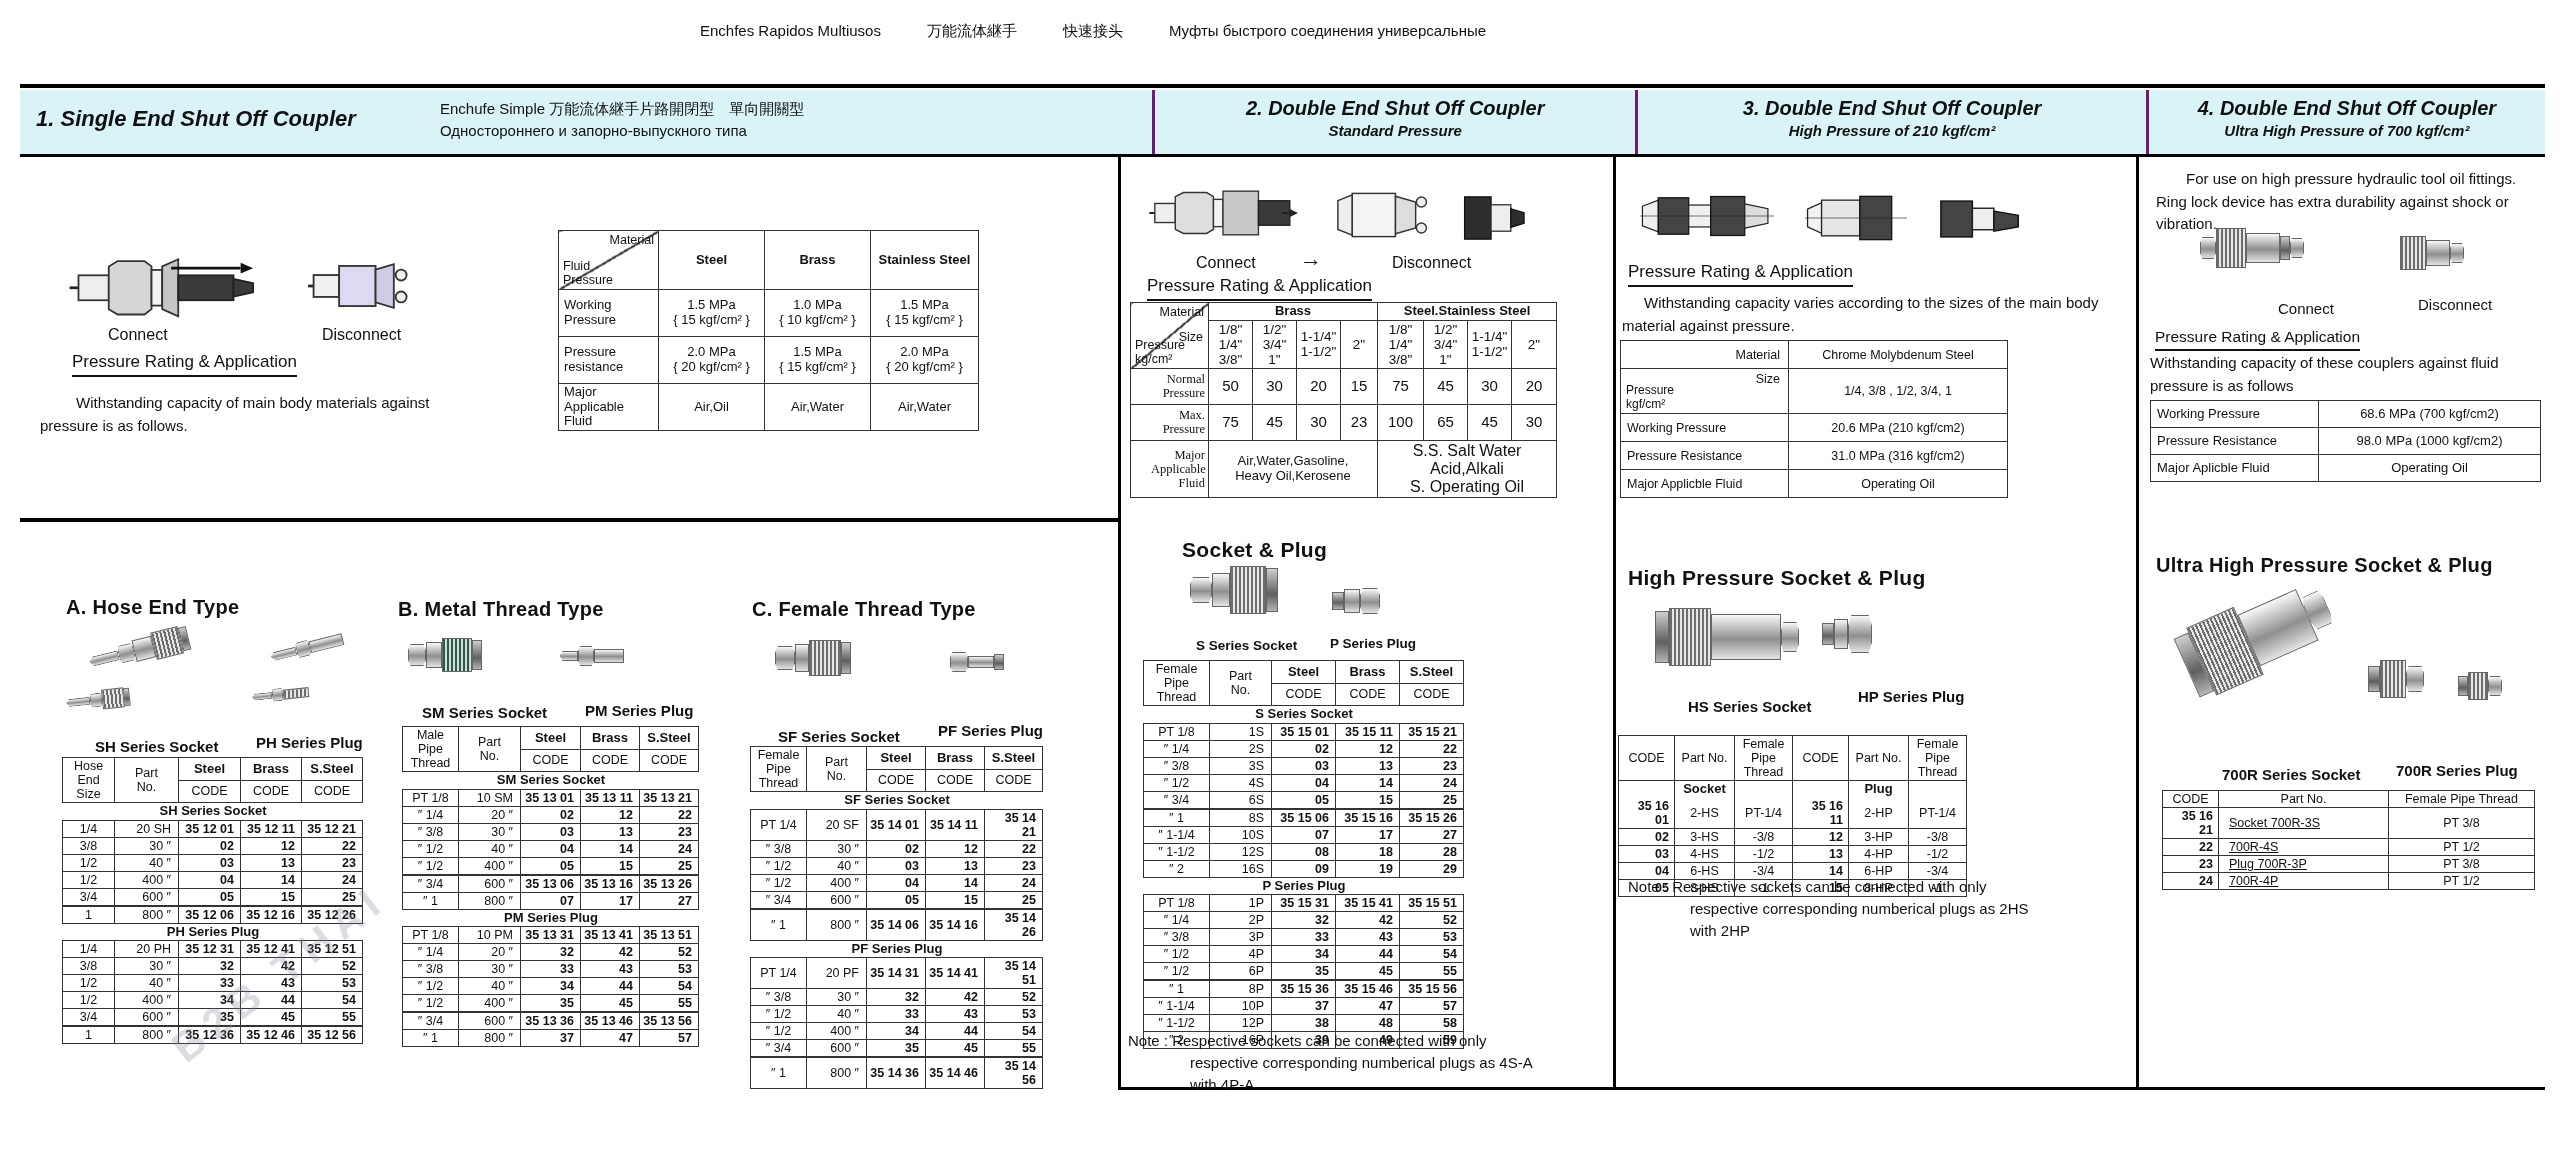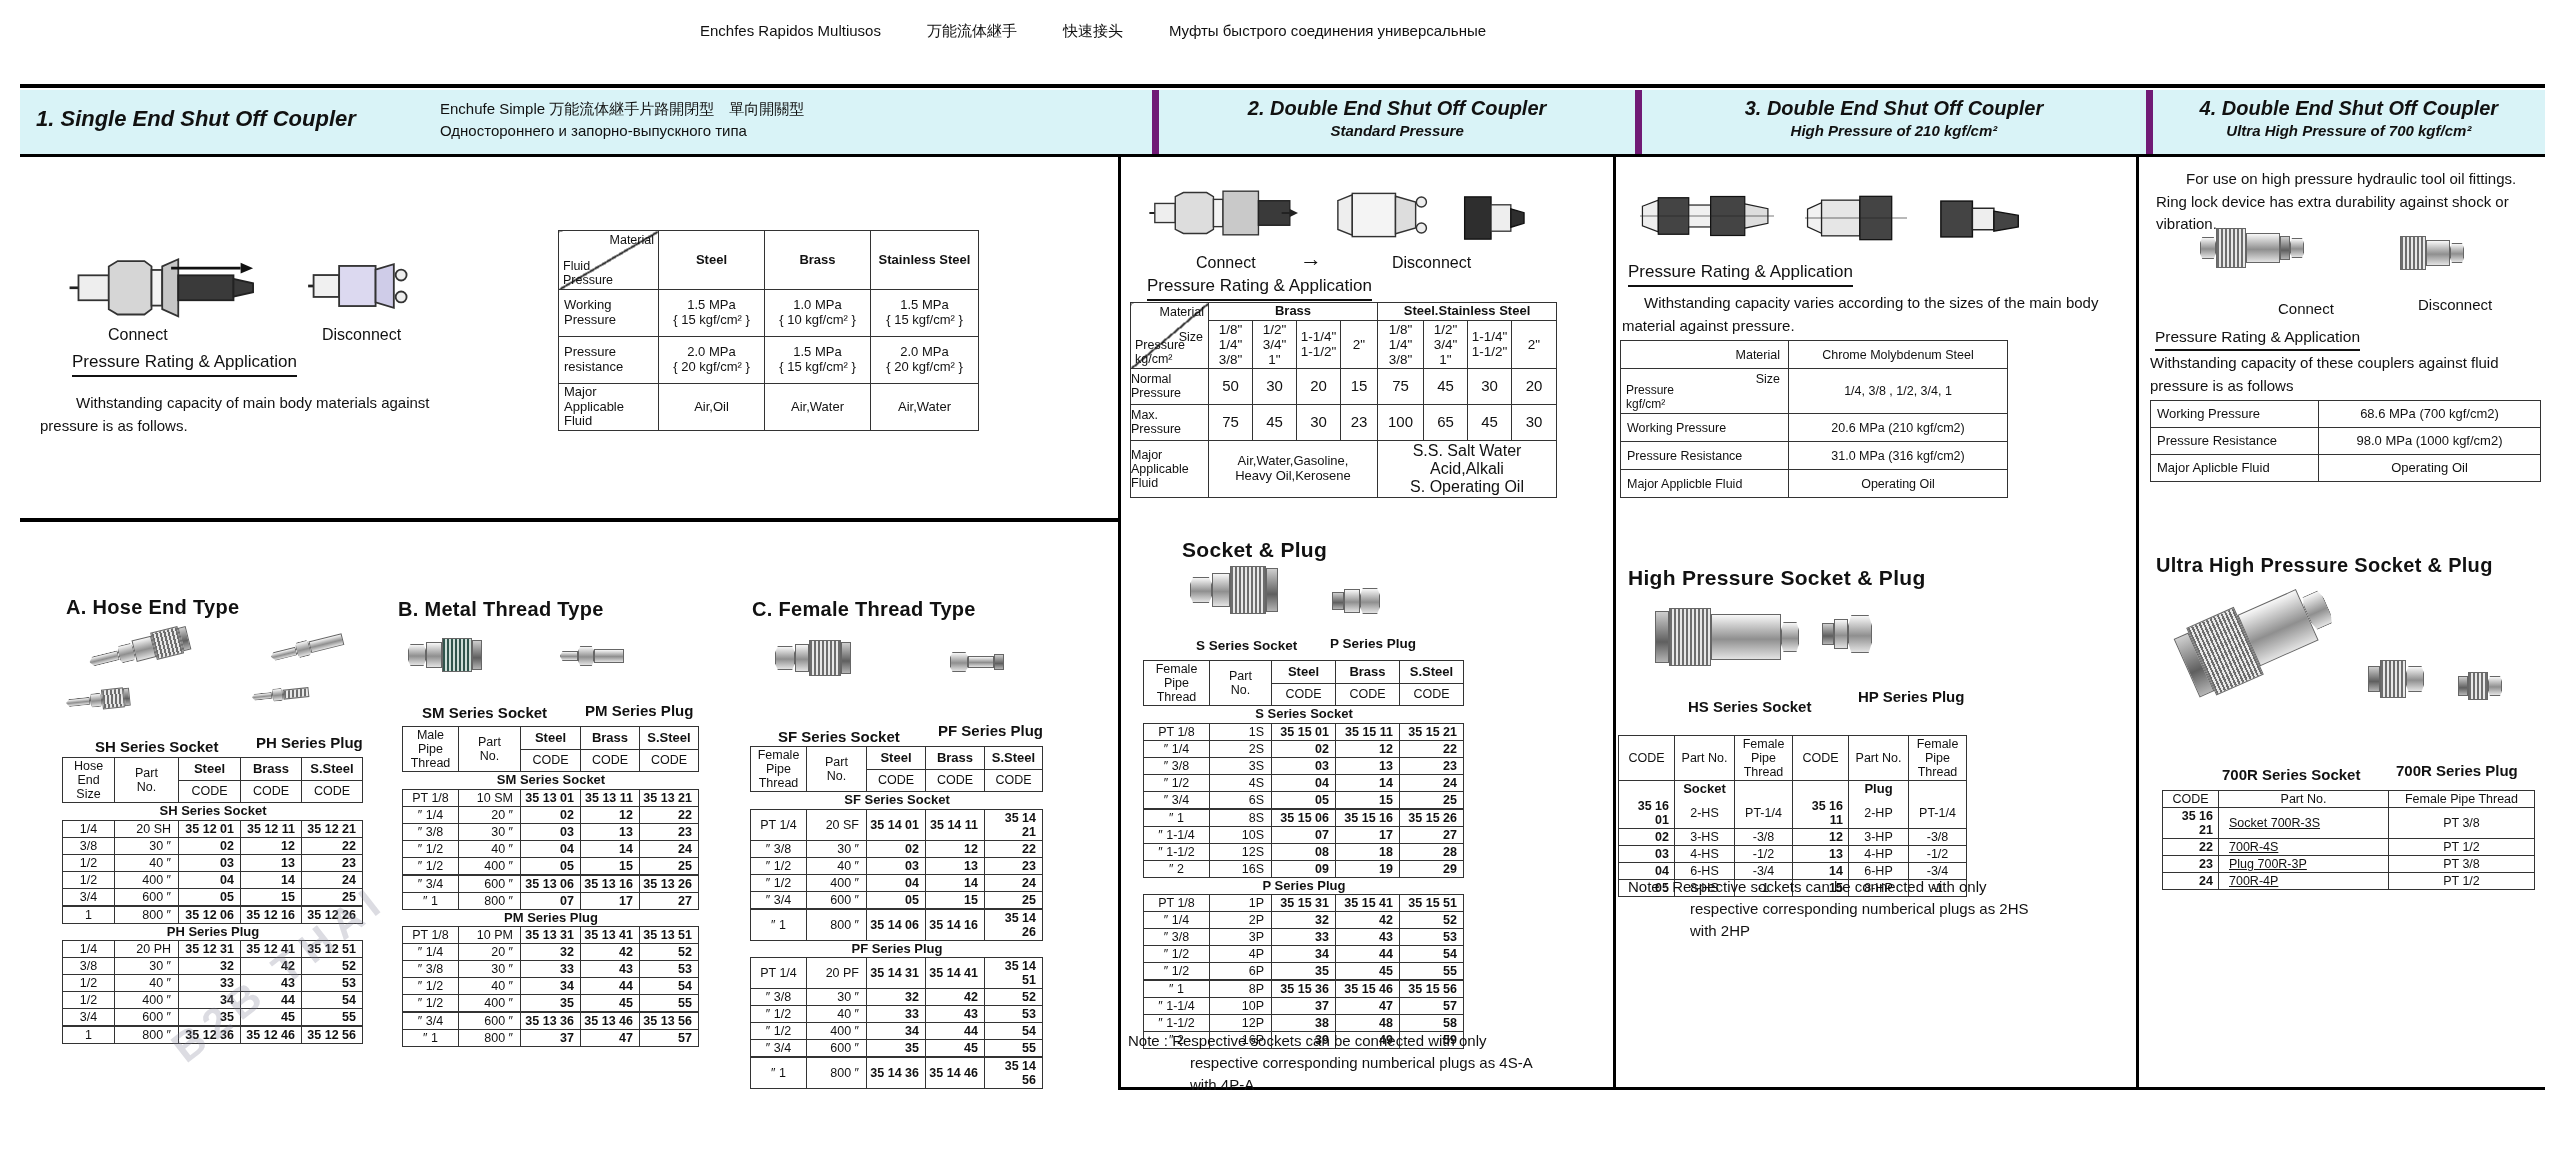--- a/index.html
+++ b/index.html
@@ -6,21 +6,21 @@
   #page{position:relative;width:2560px;height:1168px;background:#fff;overflow:hidden;
         font-family:"Liberation Sans",sans-serif;color:#111;}
   .abs{position:absolute;}
   
   .title{font-size:31px;font-weight:bold;font-style:italic;letter-spacing:.5px;}
   .subs{display:flex;gap:46px;font-size:15px;align-items:baseline;}
   .rule{background:#000;}
   
   .band{background:#d9f3f7;border-bottom:3px solid #000;display:flex;}
   .bcell{position:relative;height:100%;box-sizing:border-box;}
-  .bcell+.bcell{border-left:7px solid #701a75;}
+  .bcell+.bcell{border-left:3px solid #701a75;}
   .b1title{font-size:22px;font-weight:bold;font-style:italic;position:absolute;left:16px;top:16px;}
   .b1subs{position:absolute;left:420px;top:8px;font-size:15px;line-height:1.45;}
   .bctitle{font-size:20px;font-weight:bold;font-style:italic;text-align:center;margin-top:7px;}
   .bcsub{font-size:15px;font-weight:bold;font-style:italic;text-align:center;margin-top:2px;}
   .vline{background:#000;width:3px;}
   
   .pra{font-size:17px;border-bottom:2px solid #111;padding-bottom:3px;display:inline-block;}
   .para{font-size:15px;line-height:1.5;white-space:pre-line;}
   .indent{text-indent:36px;}
   .caption{font-size:15px;font-weight:bold;}
@@ -37,21 +37,21 @@
   .parts td:nth-child(2){text-align:right;padding-right:7px;}
   .parts td:nth-child(3),.parts td:nth-child(4),.parts td:nth-child(5){text-align:right;font-weight:bold;padding-right:6px;}
   .rate1 td{font-size:13px;height:44px;}
   .rate1 td.lbl{text-align:left;padding-left:5px;}
   .corner{position:relative;background-image:linear-gradient(to bottom right,transparent calc(50% - 1px),#333 calc(50% - 1px),#333 calc(50% + 1px),transparent calc(50% + 1px));}
   .corner .tr{position:absolute;top:2px;right:4px;font-size:12.5px;}
   .corner .bl{position:absolute;bottom:2px;left:4px;font-size:12.5px;text-align:left;white-space:pre-line;}
   .corner .mr{position:absolute;top:42%;right:5px;font-size:12.5px;}
   .rate2 td{font-size:15px;}
   .rate2 th{font-size:13.5px;}
-  .rate2 td.lbl{text-align:left;padding-left:0;font-size:12.5px;}
+  .rate2 td.lbl{text-align:right;padding-left:20px;font-size:12.5px;font-family:Liberation Serif, serif;}
   .parts6 td:nth-child(1),.parts6 td:nth-child(4){text-align:right;font-weight:bold;padding-right:5px;}
   .t700 td:nth-child(1){text-align:right;font-weight:bold;padding-right:5px;}
   .t700 td:nth-child(2){text-align:left;padding-left:10px;text-decoration:underline;}
   .nb td{border-bottom:0;font-size:13px;}
   .no-top tr:first-child td{border-top:0;}
   .t3 td{height:25px;}
   .t3 td:first-child{text-align:left;padding-left:6px;}
   .t3s td{height:24px;font-size:13px;}
   .t3s td:first-child{text-align:left;padding-left:6px;}
   

